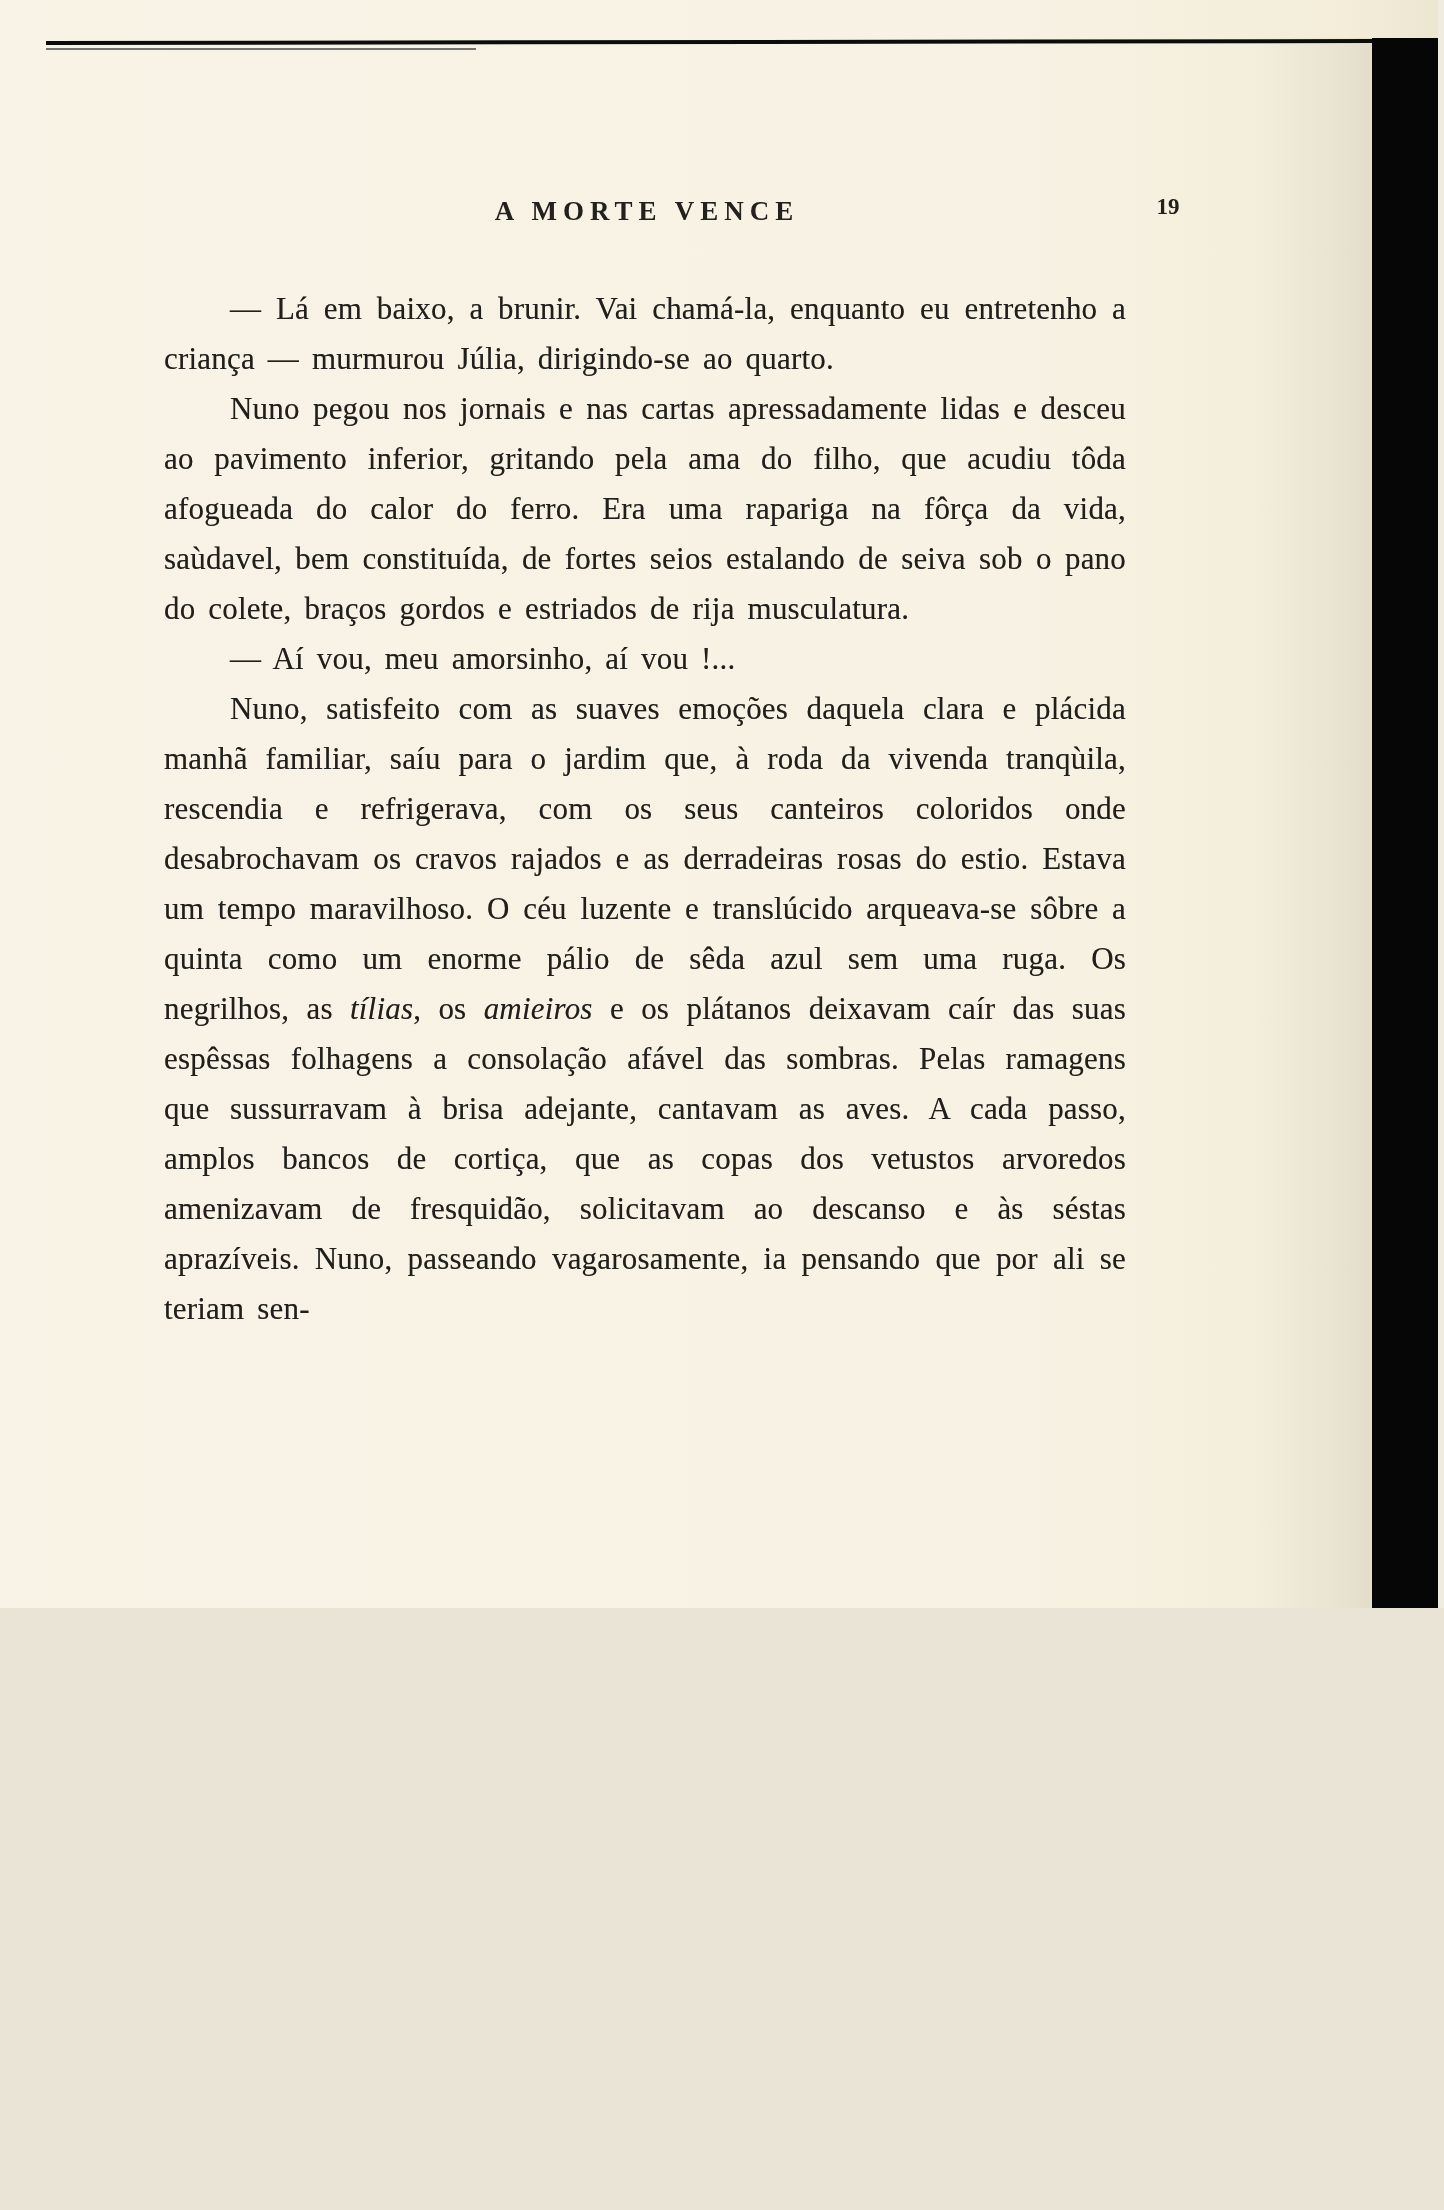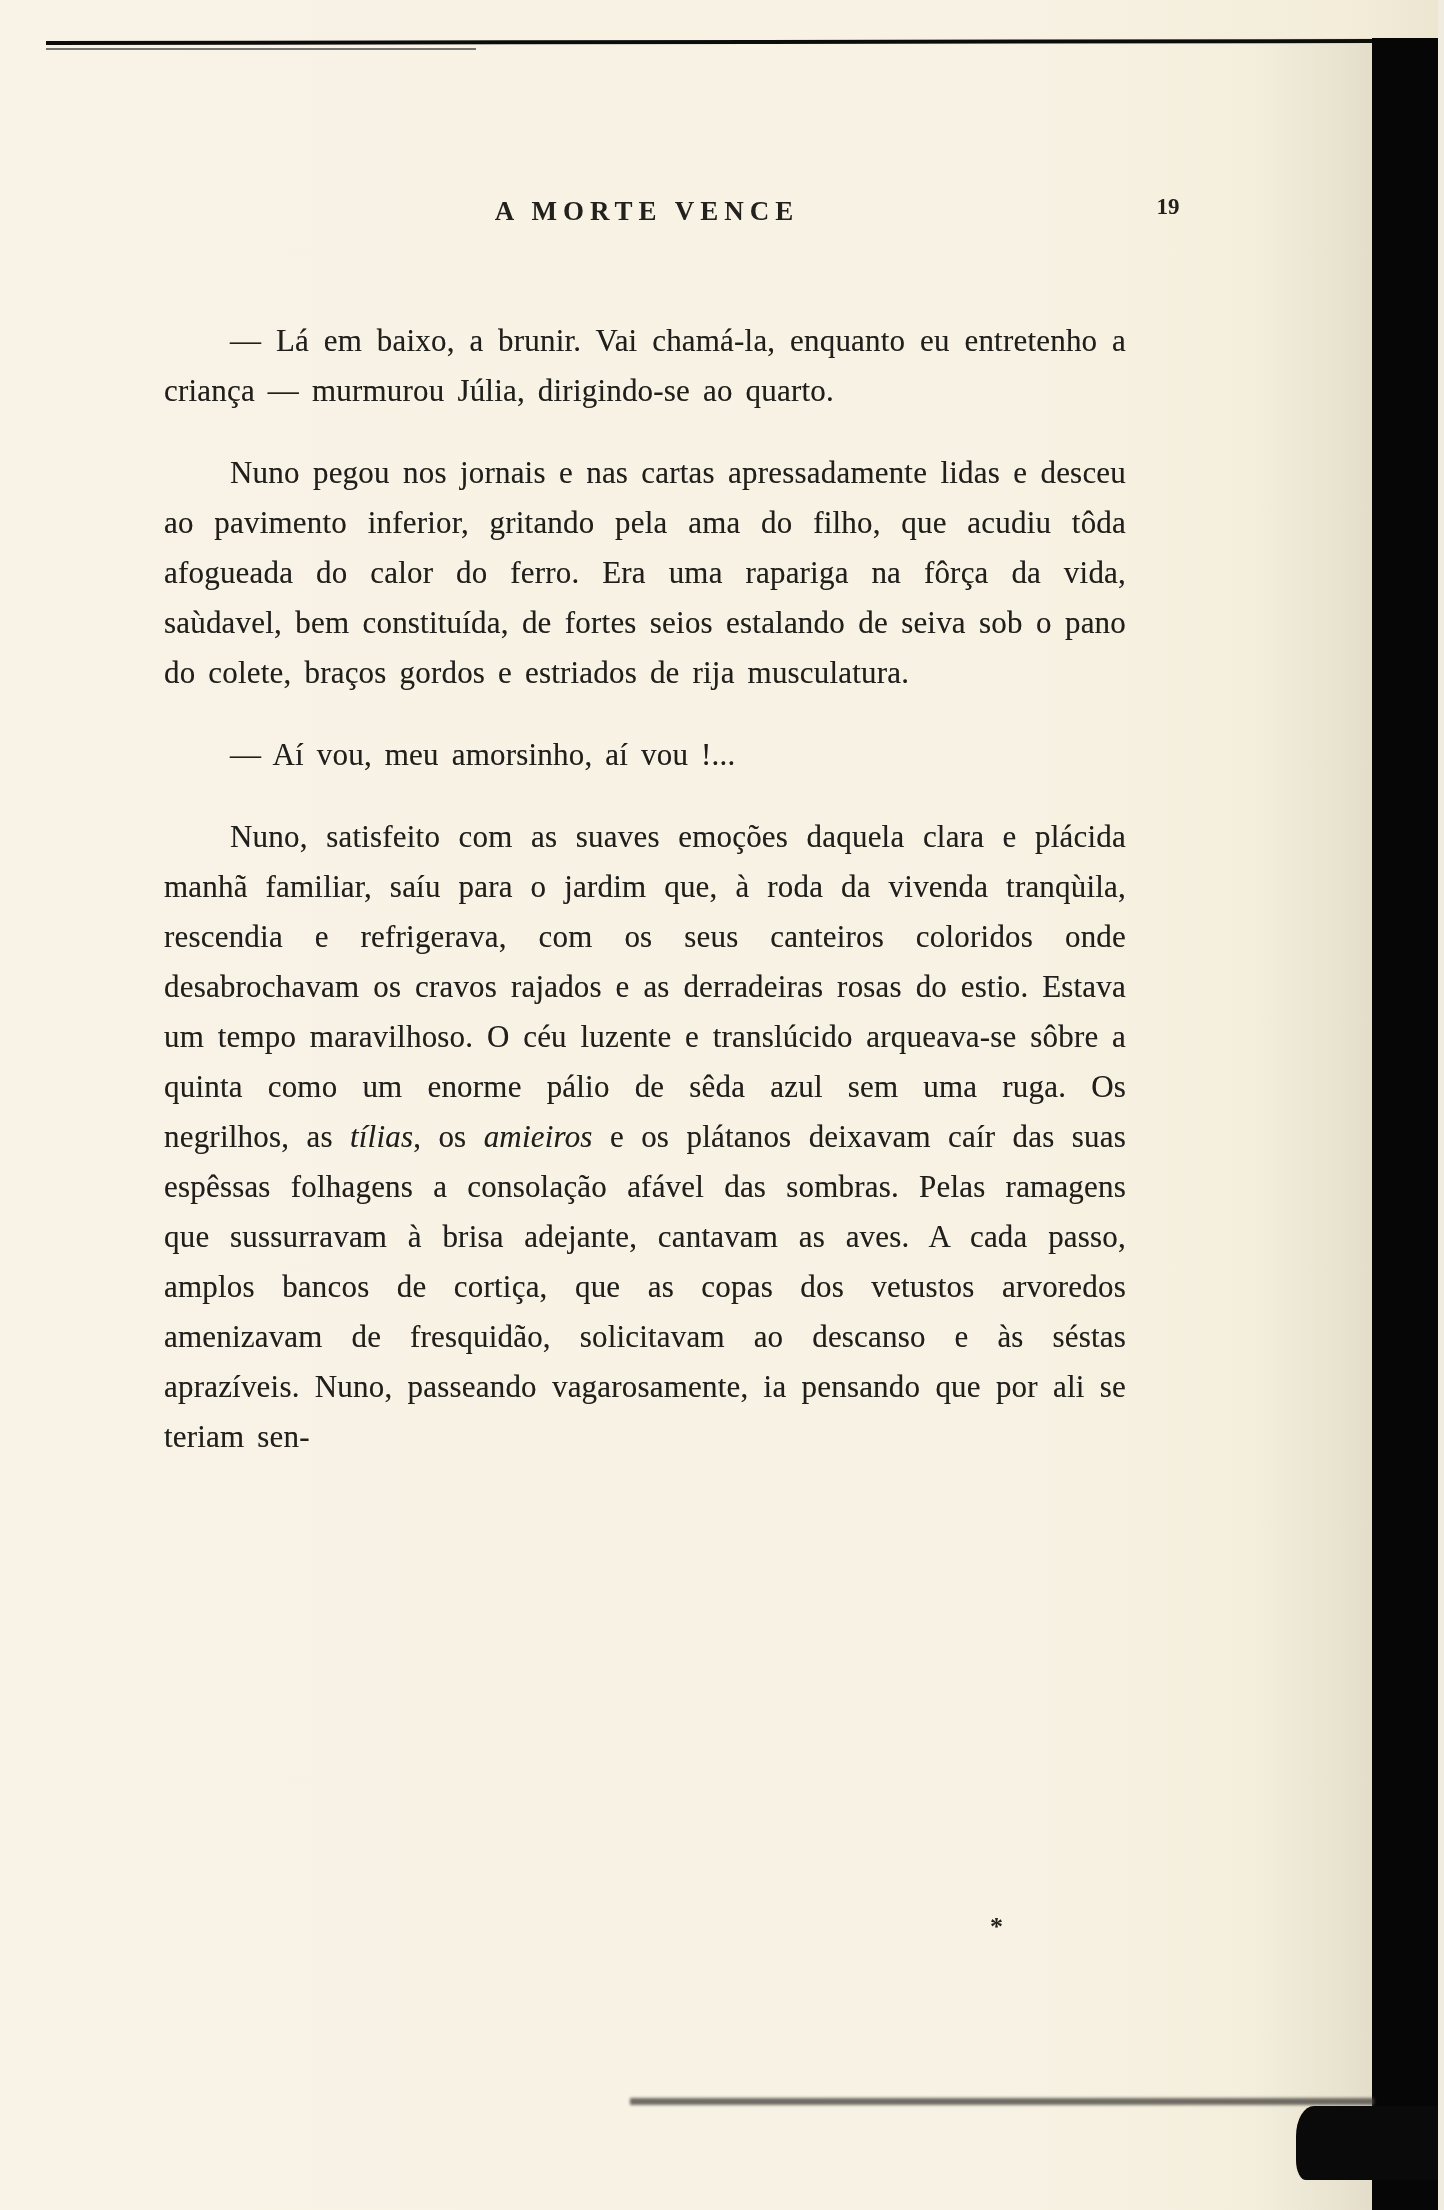--- a/index.html
+++ b/index.html
@@ -3,21 +3,21 @@
 <meta charset="utf-8">
 <style>
   html, body {
     margin: 0;
     padding: 0;
     background: #e9e4d6;
   }
   .scan {
     position: relative;
     width: 1444px;
-    height: 2210px;
+    height: 1608px;
     overflow: hidden;
     background: linear-gradient(90deg, #f8f3e6 0%, #f7f2e3 70%, #f3edda 93%, #ece5d0 100%);
     font-family: "Liberation Serif", "DejaVu Serif", serif;
     color: #1d1c1a;
   }
   
   .top-rule {
     position: absolute;
     left: 46px;
     top: 40px;
@@ -114,21 +114,20 @@
     word-spacing: 5px;
     letter-spacing: 0.2px;
     color: #201f1c;
     text-shadow: 0 0 0.5px rgba(30,28,24,0.45);
   }
   .text-block p.para {
     margin: 0;
   }
   .text-block p.para.indent {
     text-indent: 66px;
-    margin-top: 32px;
   }
   .footnote-mark {
     position: absolute;
     left: 990px;
     top: 1912px;
     font-size: 26px;
     font-weight: 700;
     color: #23211e;
   }
 </style>

